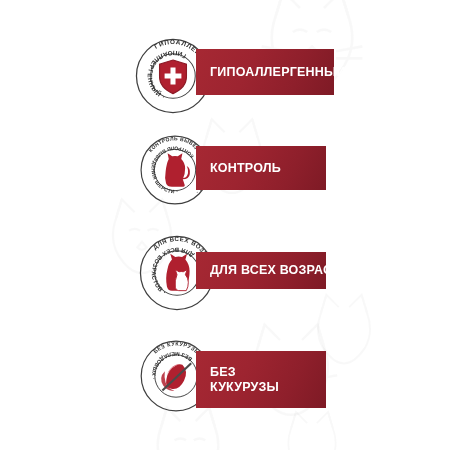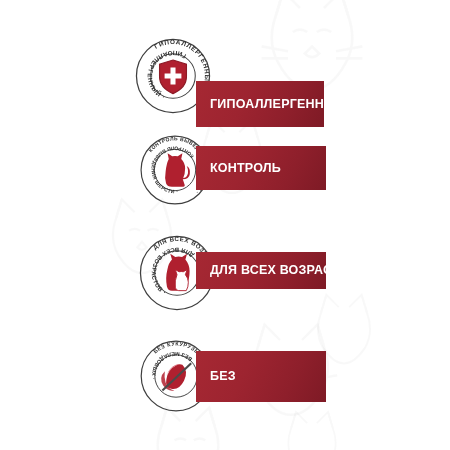--- a/index.html
+++ b/index.html
@@ -65,24 +65,24 @@
   }
   .banner-line {
     color: #ffffff;
     font-weight: bold;
     font-size: 12.5px;
     line-height: 14.5px;
     letter-spacing: 0.2px;
     white-space: nowrap;
     text-transform: uppercase;
   }
-  .row-1 .banner { width: 128px; height: 46px; top: 17px; margin-top: 32px; }
+  .row-1 .banner { width: 138px; height: 46px; top: 17px; }
   .row-2 .banner { width: 130px; height: 44px; top: 18px; justify-content: center; }
   .row-3 .banner { width: 130px; height: 37px; top: 22px; }
-  .row-4 .banner { width: 130px; height: 51px; top: 17px; }
+  .row-4 .banner { width: 130px; height: 57px; top: 17px; }
 
   
   .seal {
     position: absolute;
     top: 0;
     left: 130px;
     width: 84px;
     height: 84px;
   }
   .row-1 .seal { top: 2px;  left: 131px; width: 84px; height: 84px; }
@@ -271,16 +271,17 @@
         <g>
           <path d="M58 36 Q66 44 60 56 Q54 68 44 66 Q36 64 38 54 Q40 42 50 37 Q54 34 58 36 Z" fill="#b0202f"></path>
           <path d="M58 36 Q52 34 46 38 Q40 43 38 50 Q42 41 50 37 Q54 35 58 36 Z" fill="#d9586a"></path>
           <path d="M36 44 Q28 52 34 62 Q40 70 48 68 Q40 66 37 58 Q35 51 36 44 Z" fill="#b0202f" opacity="0.85"></path>
           <line x1="33" y1="68" x2="69" y2="34" stroke="#4a4a4a" stroke-width="2.6"></line>
         </g>
       </svg>
     </div>
     <div class="banner">
       <span class="banner-line">БЕЗ</span>
+      <span class="banner-line">КУКУРУЗЫ</span>
     </div>
   </div>
 
 </div>
 
 </body></html>

